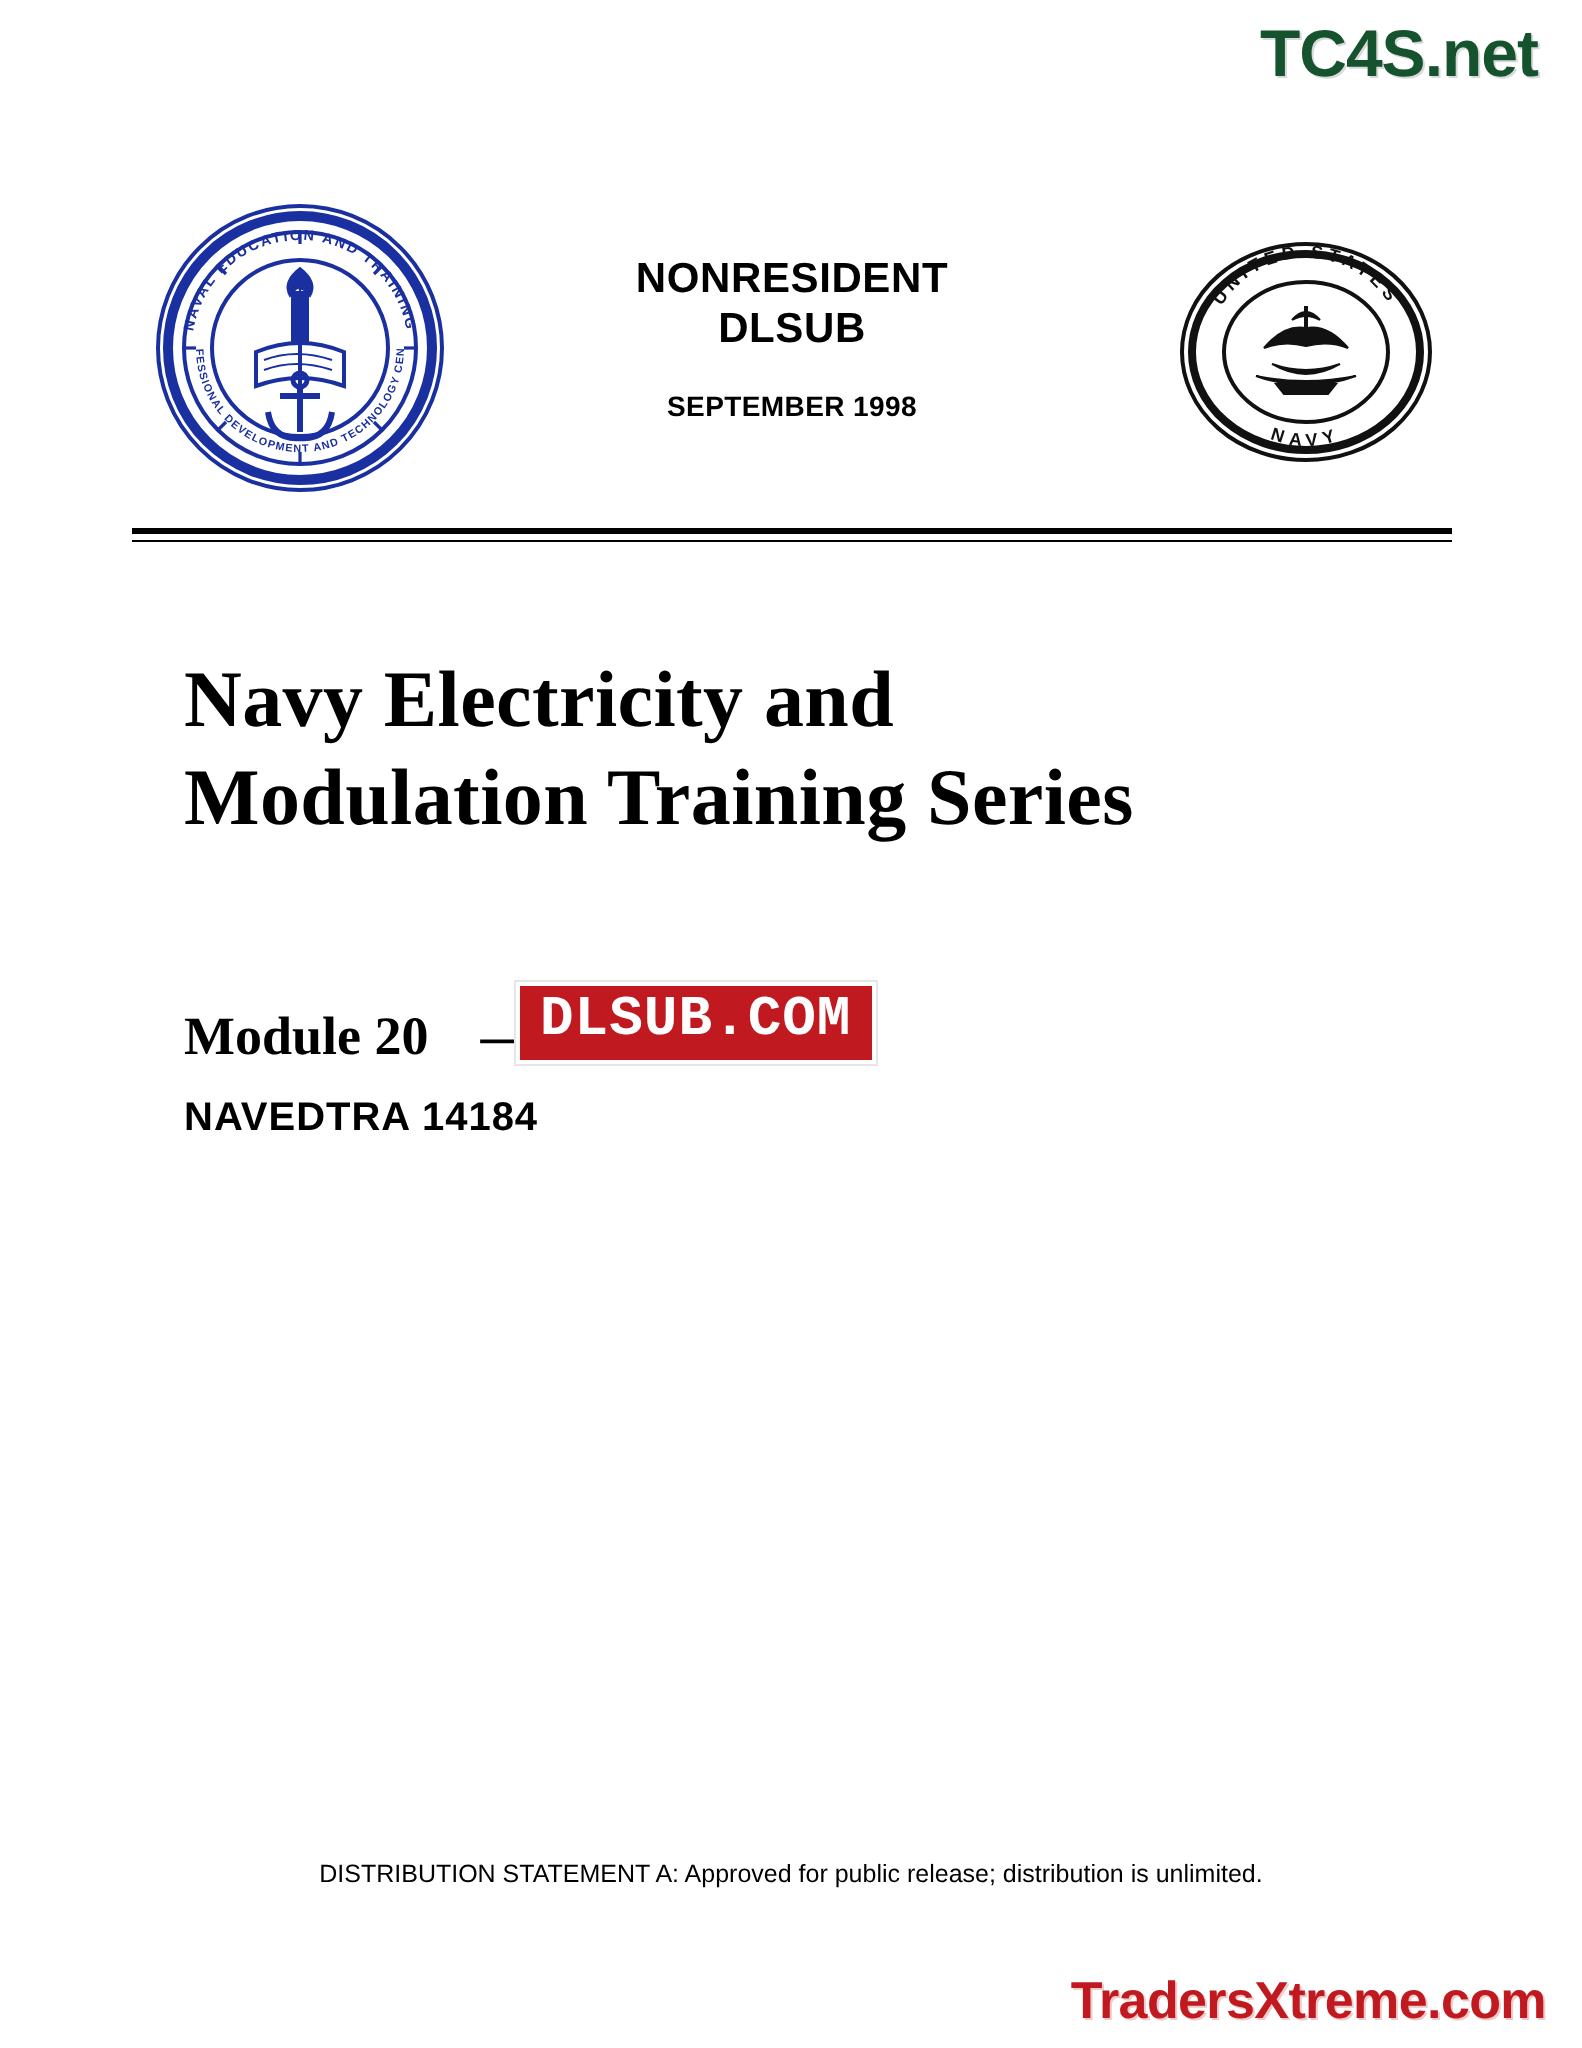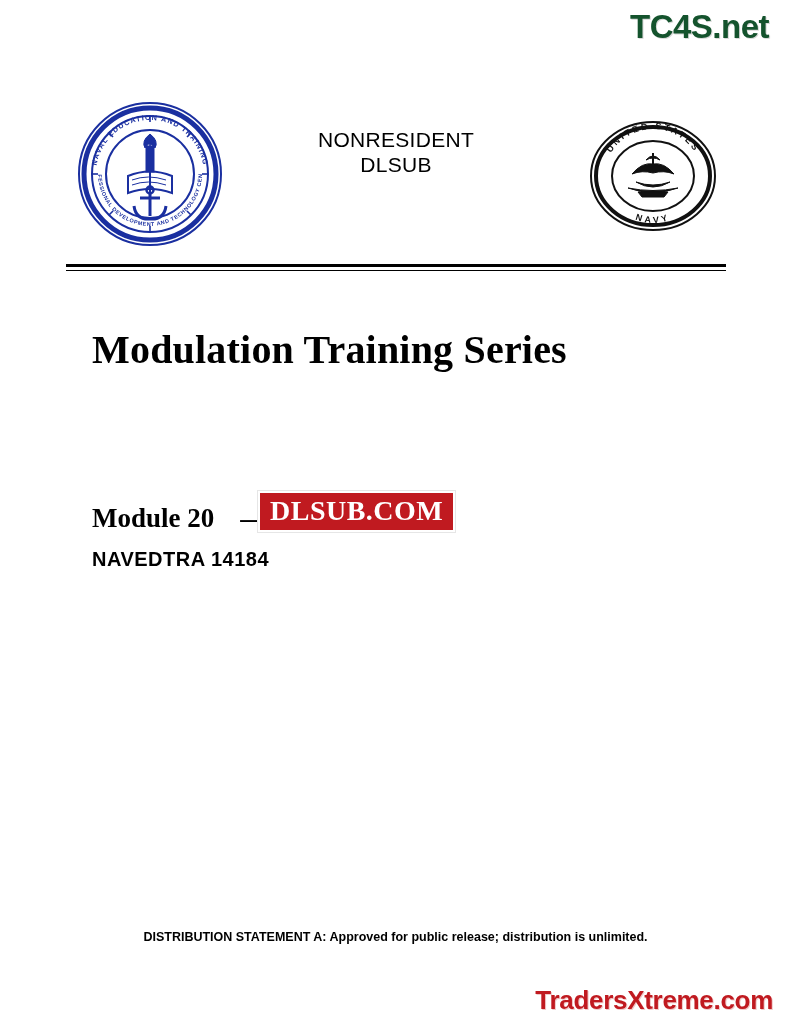--- a/index.html
+++ b/index.html
@@ -39,21 +39,21 @@
   .header-center {
     position: absolute;
     left: 195px;
     top: 32px;
     width: 270px;
     text-align: center;
     font-family: "Liberation Sans", sans-serif;
   }
   .header-center .line {
     font-size: 21px;
-    font-weight: normal;
+    font-weight: bold;
     line-height: 25px;
     color: #000;
     letter-spacing: 0.3px;
   }
   .header-center .date {
     margin-top: 18px;
     font-size: 14px;
     font-weight: bold;
     color: #000;
     letter-spacing: 0.2px;
@@ -131,40 +131,40 @@
     letter-spacing: 0.5px;
   }
 
   
   .stamp {
     position: absolute;
     top: 491px;
     left: 258px;
     background: #c01a20;
     color: #ffffff;
-    font-family: Liberation Serif, serif;
+    font-family: Liberation Mono, monospace;
     font-weight: bold;
     font-size: 28px;
     padding: 2px 10px 4px 10px;
     letter-spacing: 0.5px;
     border: 2px solid #ffffff;
     box-shadow: 0 0 0 1px #e6e6e6;
     line-height: 31px;
   }
 
   
   .distribution {
     position: absolute;
     top: 930px;
     left: 0;
     width: 791px;
     text-align: center;
     font-family: "Liberation Sans", sans-serif;
     font-size: 12.5px;
-    font-weight: bold;
+    font-weight: normal;
     color: #000;
   }
 
   
   .bottom-mark {
     position: absolute;
     bottom: 8px;
     right: 18px;
     font-family: "Liberation Sans", sans-serif;
     font-weight: bold;
@@ -225,20 +225,21 @@
         <line x1="64" y1="98" x2="84" y2="98" stroke-width="3"></line>
         <path d="M58 106 q2 14 16 13 q14 1 16 -13" fill="none" stroke-width="3"></path>
         <circle cx="74" cy="90" r="3.5" fill="none" stroke-width="2.5"></circle>
       </g>
     </svg>
   </div>
 
   <div class="header-center">
     <div class="line">NONRESIDENT</div>
     <div class="line">DLSUB</div>
+    <div class="date">SEPTEMBER 1998</div>
   </div>
 
   <div class="seal-right">
     <svg viewBox="0 0 130 112" width="130" height="112" aria-hidden="true">
       <defs>
         <path id="nArcTop" d="M 16,58 A 49,49 0 0 1 114,58"></path>
         <path id="nArcBot" d="M 20,58 A 45,45 0 0 0 110,58"></path>
       </defs>
       <ellipse cx="65" cy="56" rx="62" ry="54" fill="#ffffff" stroke="#111" stroke-width="2"></ellipse>
       <ellipse cx="65" cy="56" rx="57" ry="49" fill="#ffffff" stroke="#111" stroke-width="4"></ellipse>
@@ -261,20 +262,21 @@
     </svg>
   </div>
 </div>
 
 <div class="rule-wrap">
   <div class="r1"></div>
   <div class="r2"></div>
 </div>
 
 <div class="title-block">
+  <div class="title-line">Navy Electricity and</div>
   <div class="title-line">Modulation Training Series</div>
 </div>
 
 <div class="module-line">
   <span>Module 20</span><span class="gap"></span><span>—</span><span class="gap"></span><span>Modulation</span>
 </div>
 
 <div class="stamp">DLSUB.COM</div>
 
 <div class="navedtra">NAVEDTRA  14184</div>

